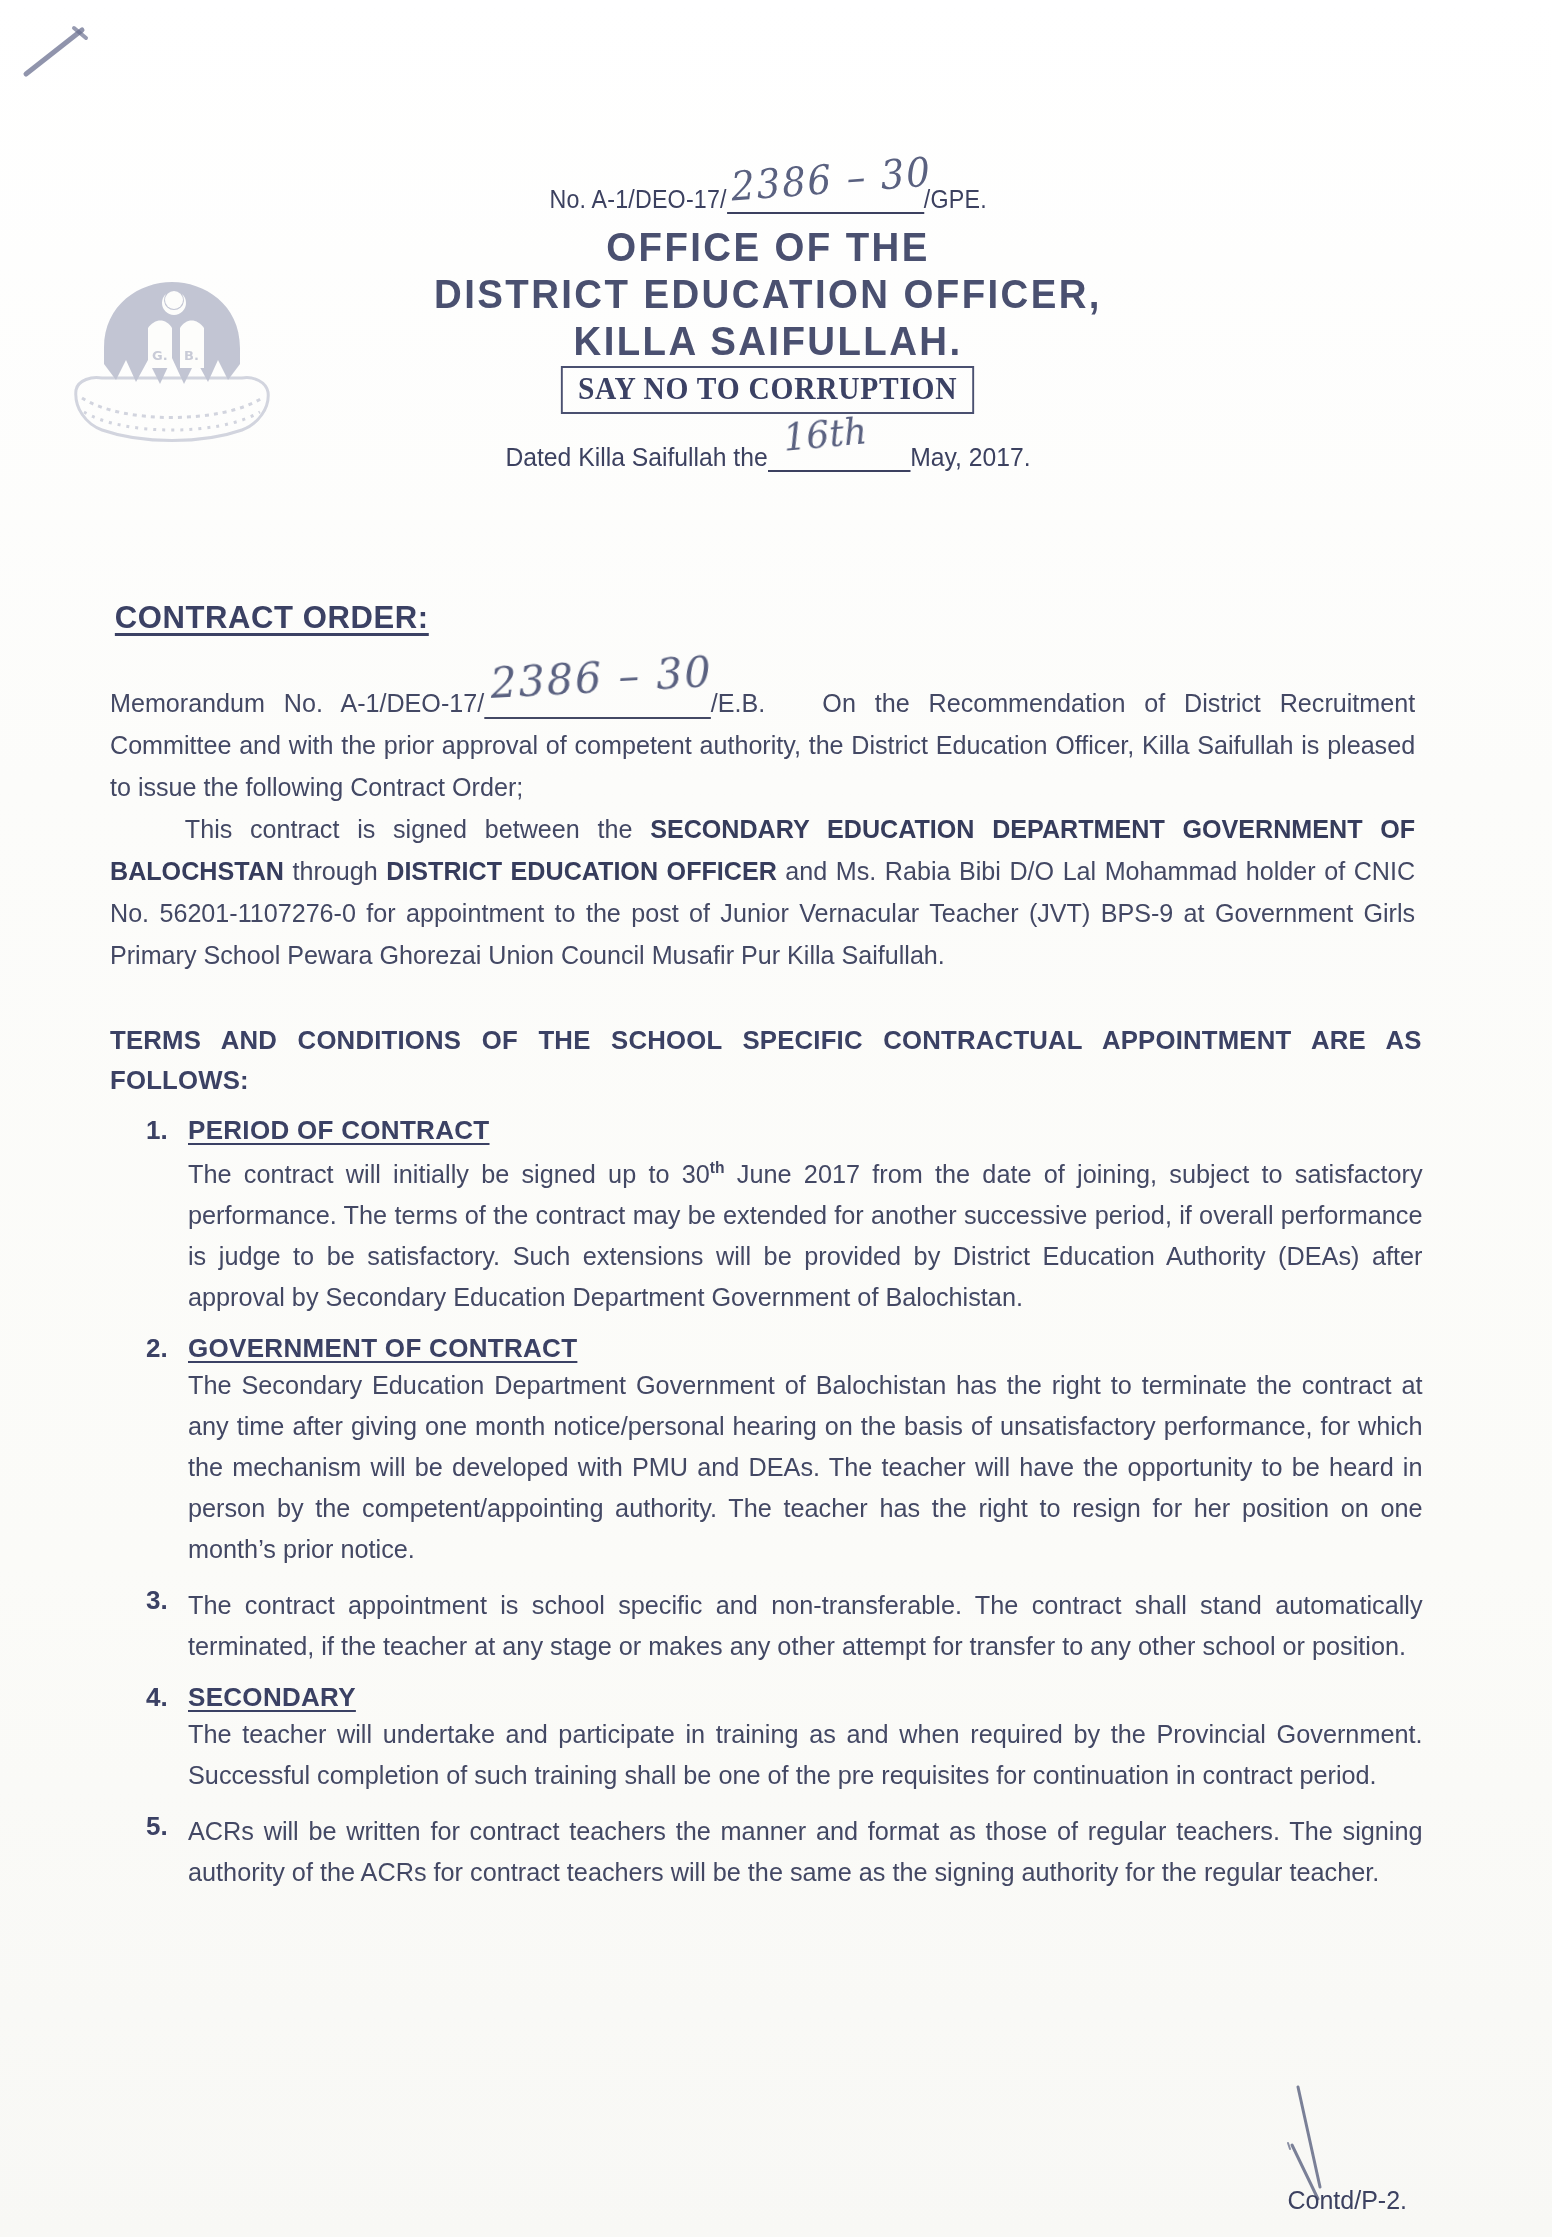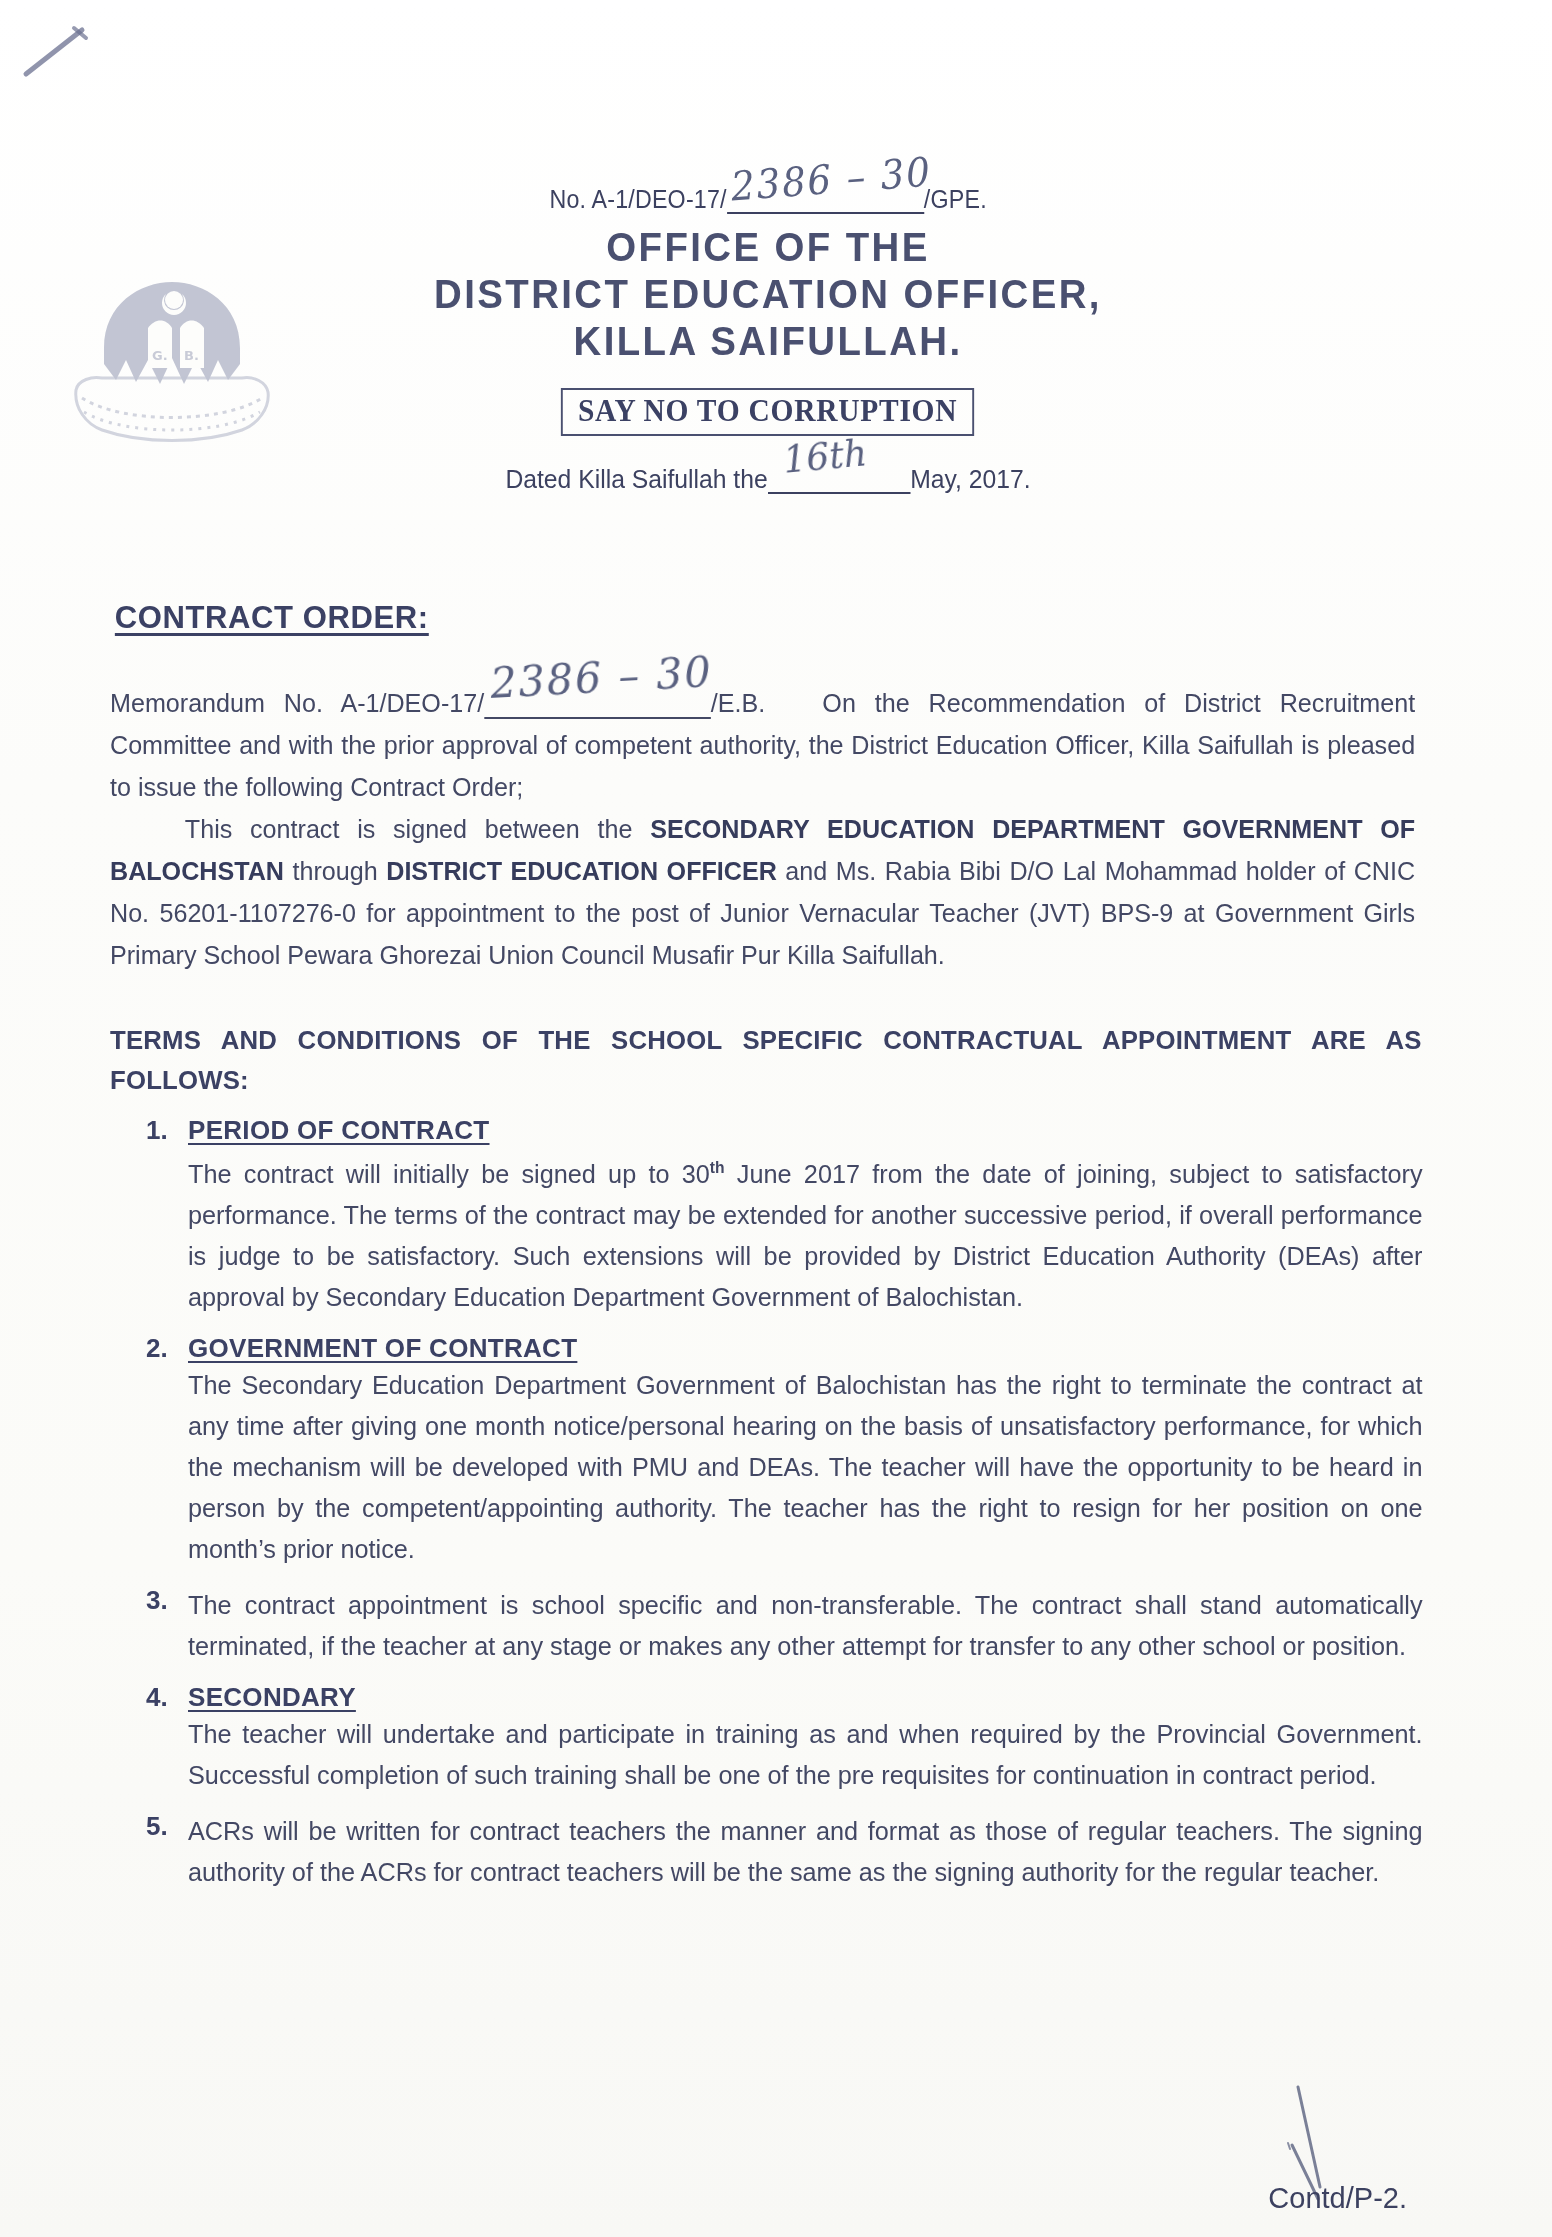--- a/index.html
+++ b/index.html
@@ -87,21 +87,20 @@
     color: #4a5070;
     letter-spacing: 2.5px;
     line-height: 1.18;
     transform: scaleX(.96);
   }
   .office-line-1 { font-size: 40px; margin-top: 10px; }
   .office-line-2 { font-size: 40px; }
   .office-line-3 { font-size: 40px; }
 
   .slogan-wrap {
-    margin-top: 22px;
     text-align: center;
   }
   .slogan {
     display: inline-block;
     border: 2px solid #4a5070;
     padding: 3px 16px 5px 16px;
     font-family: "Liberation Serif", serif;
     font-weight: bold;
     font-size: 31px;
     letter-spacing: .8px;
@@ -247,21 +246,21 @@
     transform-origin: left top;
   }
   sup.ord { font-size: .62em; vertical-align: super; font-weight: bold; }
 
   
   .footer-note {
     position: absolute;
     right: 145px;
     bottom: 22px;
     font-family: "Liberation Sans", sans-serif;
-    font-size: 29px;
+    font-size: 25px;
     color: #3c4160;
   }
   .footer-pen {
     position: absolute;
     right: 188px;
     bottom: 34px;
     width: 90px;
     height: 120px;
     pointer-events: none;
   }

